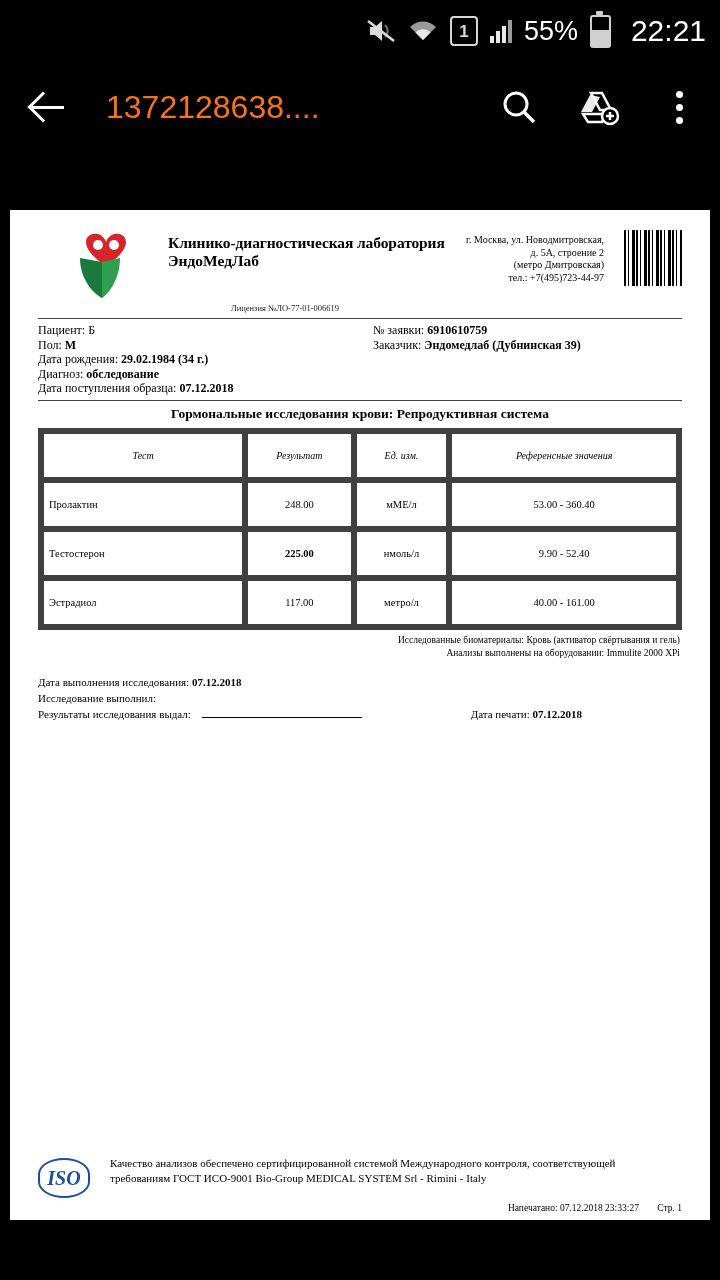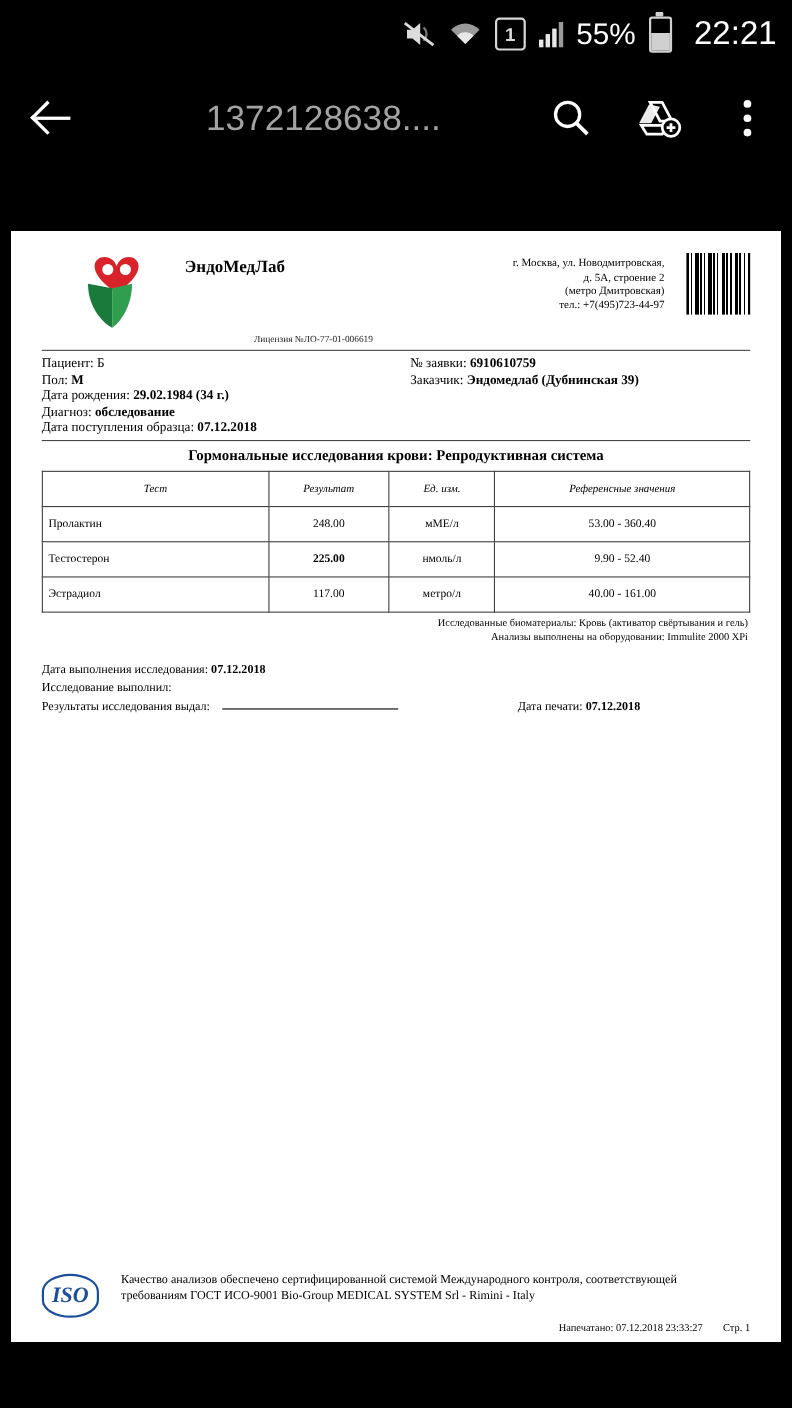--- a/index.html
+++ b/index.html
@@ -93,22 +93,21 @@
     border-left:3px solid #fff; border-bottom:3px solid #fff;
     transform: rotate(45deg);
   }
   .appbar-title {
     flex: 1 1 auto;
     font-size: 32px;
     margin-left: 36px;
     white-space: nowrap;
     overflow: hidden;
     text-overflow: clip;
-    color: #a3a3a3;
-    text-align: center;
+    color: #f97316;
   }
   .appbar-actions { display:flex; align-items:center; gap: 34px; margin-left: 14px; }
   .icon-btn { width: 46px; height: 46px; display:flex; align-items:center; justify-content:center; }
   .dots { width: 8px; display:flex; flex-direction:column; gap:6px; align-items:center; }
   .dots i { width:7px; height:7px; border-radius:50%; background:#fff; display:block; }
 
   
   .spacer { height: 58px; background: #000; }
 
   .page {
@@ -197,22 +196,22 @@
     font-size: 13.5px;
     margin: 5px 0 6px 0;
   }
 
   table.res {
     width: 100%;
     border-collapse: collapse;
     font-size: 10.5px;
   }
   table.res th, table.res td {
-    border: 1px solid #404040;
-    padding: 7px 5px;
+    border: 6px solid #404040;
+    padding: 13px 5px;
     height: 17px;
   }
   table.res th { font-style: italic; font-weight: normal; text-align: center; font-size: 10px;}
   table.res td.name { text-align: left; width: 32%; }
   table.res td.val { text-align: center; width: 17%; }
   table.res td.unit { text-align: center; width: 15%; }
   table.res td.ref { text-align: center; }
   table.res td.bold { font-weight: bold; }
 
   .notes {
@@ -352,20 +351,21 @@
         <svg width="76" height="74" viewBox="0 0 76 74">
           <path d="M14 14 C14 4, 30 2, 34 14 C38 2, 54 4, 54 14 C54 26, 34 38, 34 38 C34 38, 14 26, 14 14 Z" fill="#d8232a"></path>
           <path d="M8 30 C8 52, 22 66, 30 70 L30 34 Z" fill="#1a7a3c"></path>
           <path d="M48 30 C48 52, 36 66, 30 70 L30 34 Z" fill="#2f9e4f"></path>
           <circle cx="26" cy="17" r="5" fill="#fff"></circle>
           <circle cx="42" cy="17" r="5" fill="#fff"></circle>
         </svg>
       </div>
 
       <div class="lab-name">
+        <div class="l1">Клинико-диагностическая лаборатория</div>
         <div class="l2">ЭндоМедЛаб</div>
       </div>
 
       <div class="addr">
         <div>г. Москва, ул. Новодмитровская,</div>
         <div>д. 5А, строение 2</div>
         <div>(метро Дмитровская)</div>
         <div>тел.: +7(495)723-44-97</div>
       </div>
 

